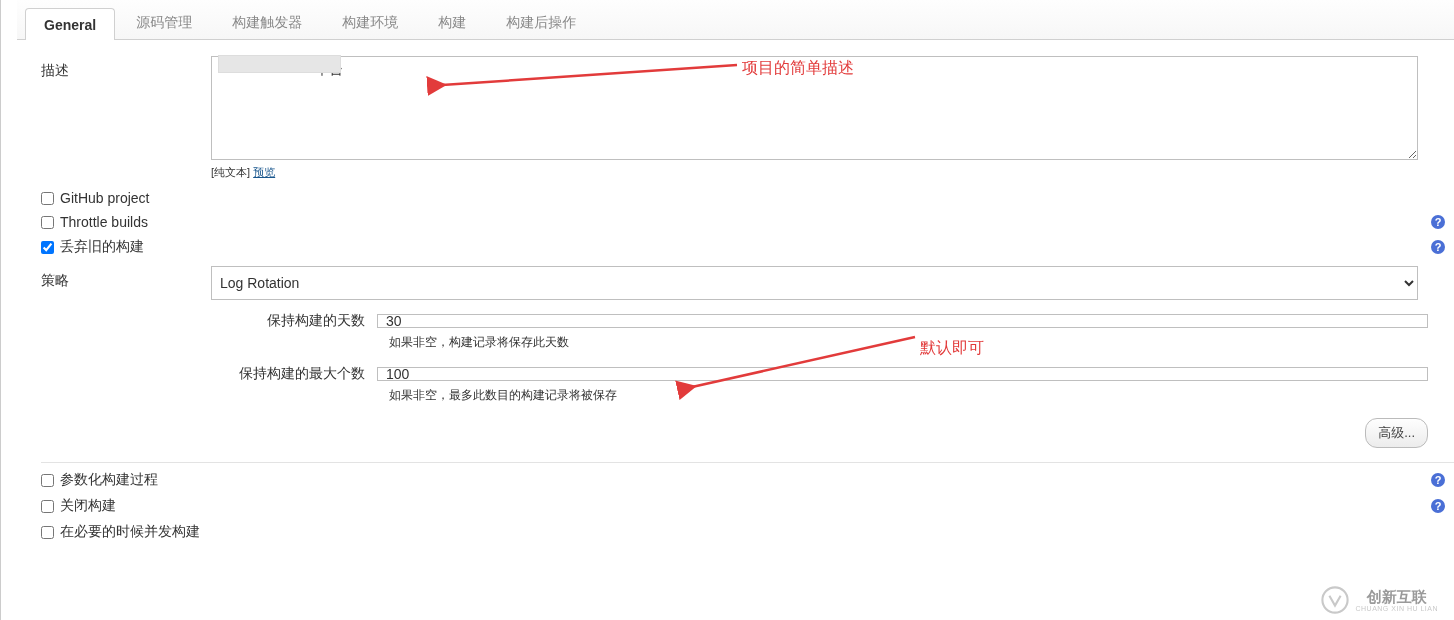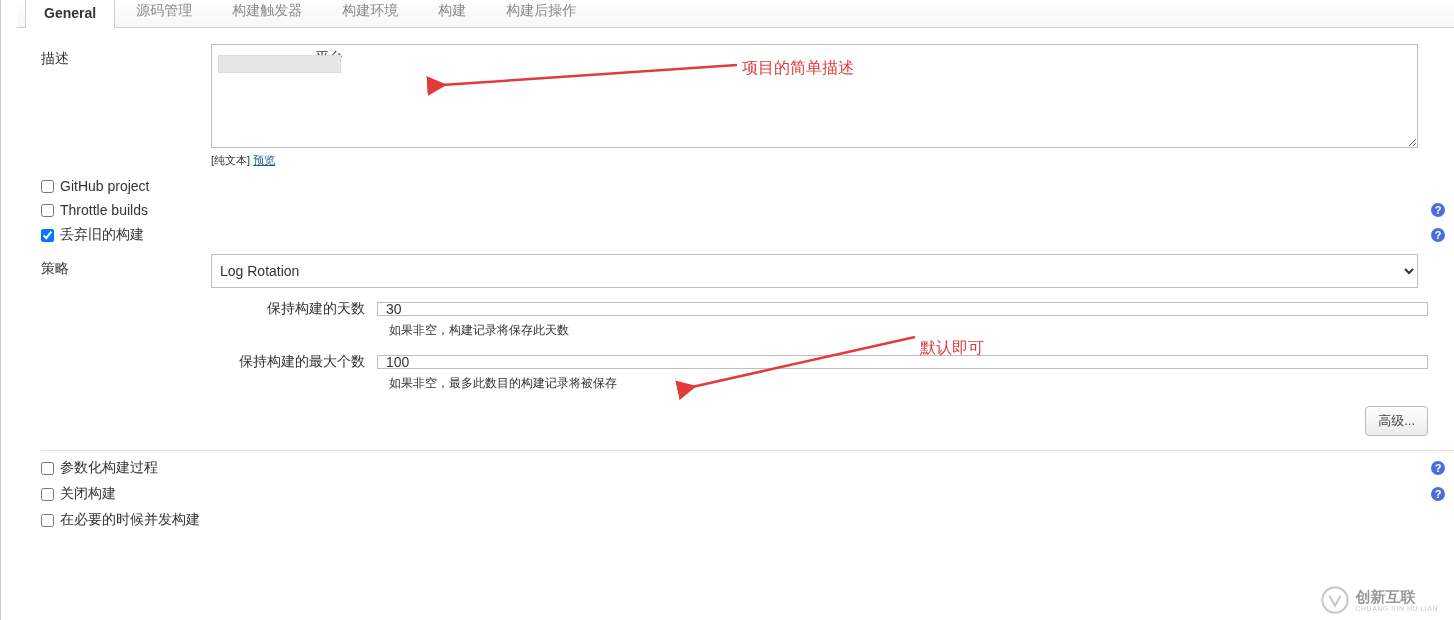--- a/index.html
+++ b/index.html
@@ -17,21 +17,21 @@
     overflow: hidden;
     border-left: 1px solid #ccc;
   }
   .canvas-inner {
     position: absolute;
     left: 16px; right: 0; top: 0; bottom: 0;
   }
 
   
   .tab-strip {
-    height: 28px;
+    height: 40px;
     border-bottom: 1px solid #d0d0d0;
     display: flex;
     align-items: flex-end;
     padding-left: 8px;
     background: #f4f4f4;
     background: linear-gradient(#fefefe, #f7f7f7);
   }
   .tab {
     padding: 8px 18px 7px;
     color: #888;
@@ -148,21 +148,21 @@
   }
 
   .adv-row {
     display: flex;
     justify-content: flex-end;
     padding: 6px 26px 10px 24px;
   }
   button.adv {
     background: linear-gradient(#fefefe, #ececec);
     border: 1px solid #bbb;
-    border-radius: 4px;
+    border-radius: 12px;
     padding: 5px 12px;
     font-size: 13px;
     color: #444;
     cursor: pointer;
   }
 
   hr.sep {
     border: none;
     border-top: 1px solid #e3e3e3;
     margin: 4px 0 4px 24px;
@@ -183,20 +183,21 @@
   }
 
   
   .watermark {
     position: absolute;
     right: 16px; bottom: 6px;
     display: flex;
     align-items: center;
     color: #bbb;
     font-size: 11px;
+    text-align: center;
   }
   .watermark .wm-logo {
     width: 28px; height: 28px;
     margin-right: 6px;
   }
   .watermark .wm-t1 { color: #9a9a9a; font-size: 15px; font-weight: bold; line-height: 1; }
   .watermark .wm-t2 { color: #c9c9c9; font-size: 7px; letter-spacing: 0.5px; line-height: 1; margin-top: 1px; }
 </style>
 </head>
 <body>

